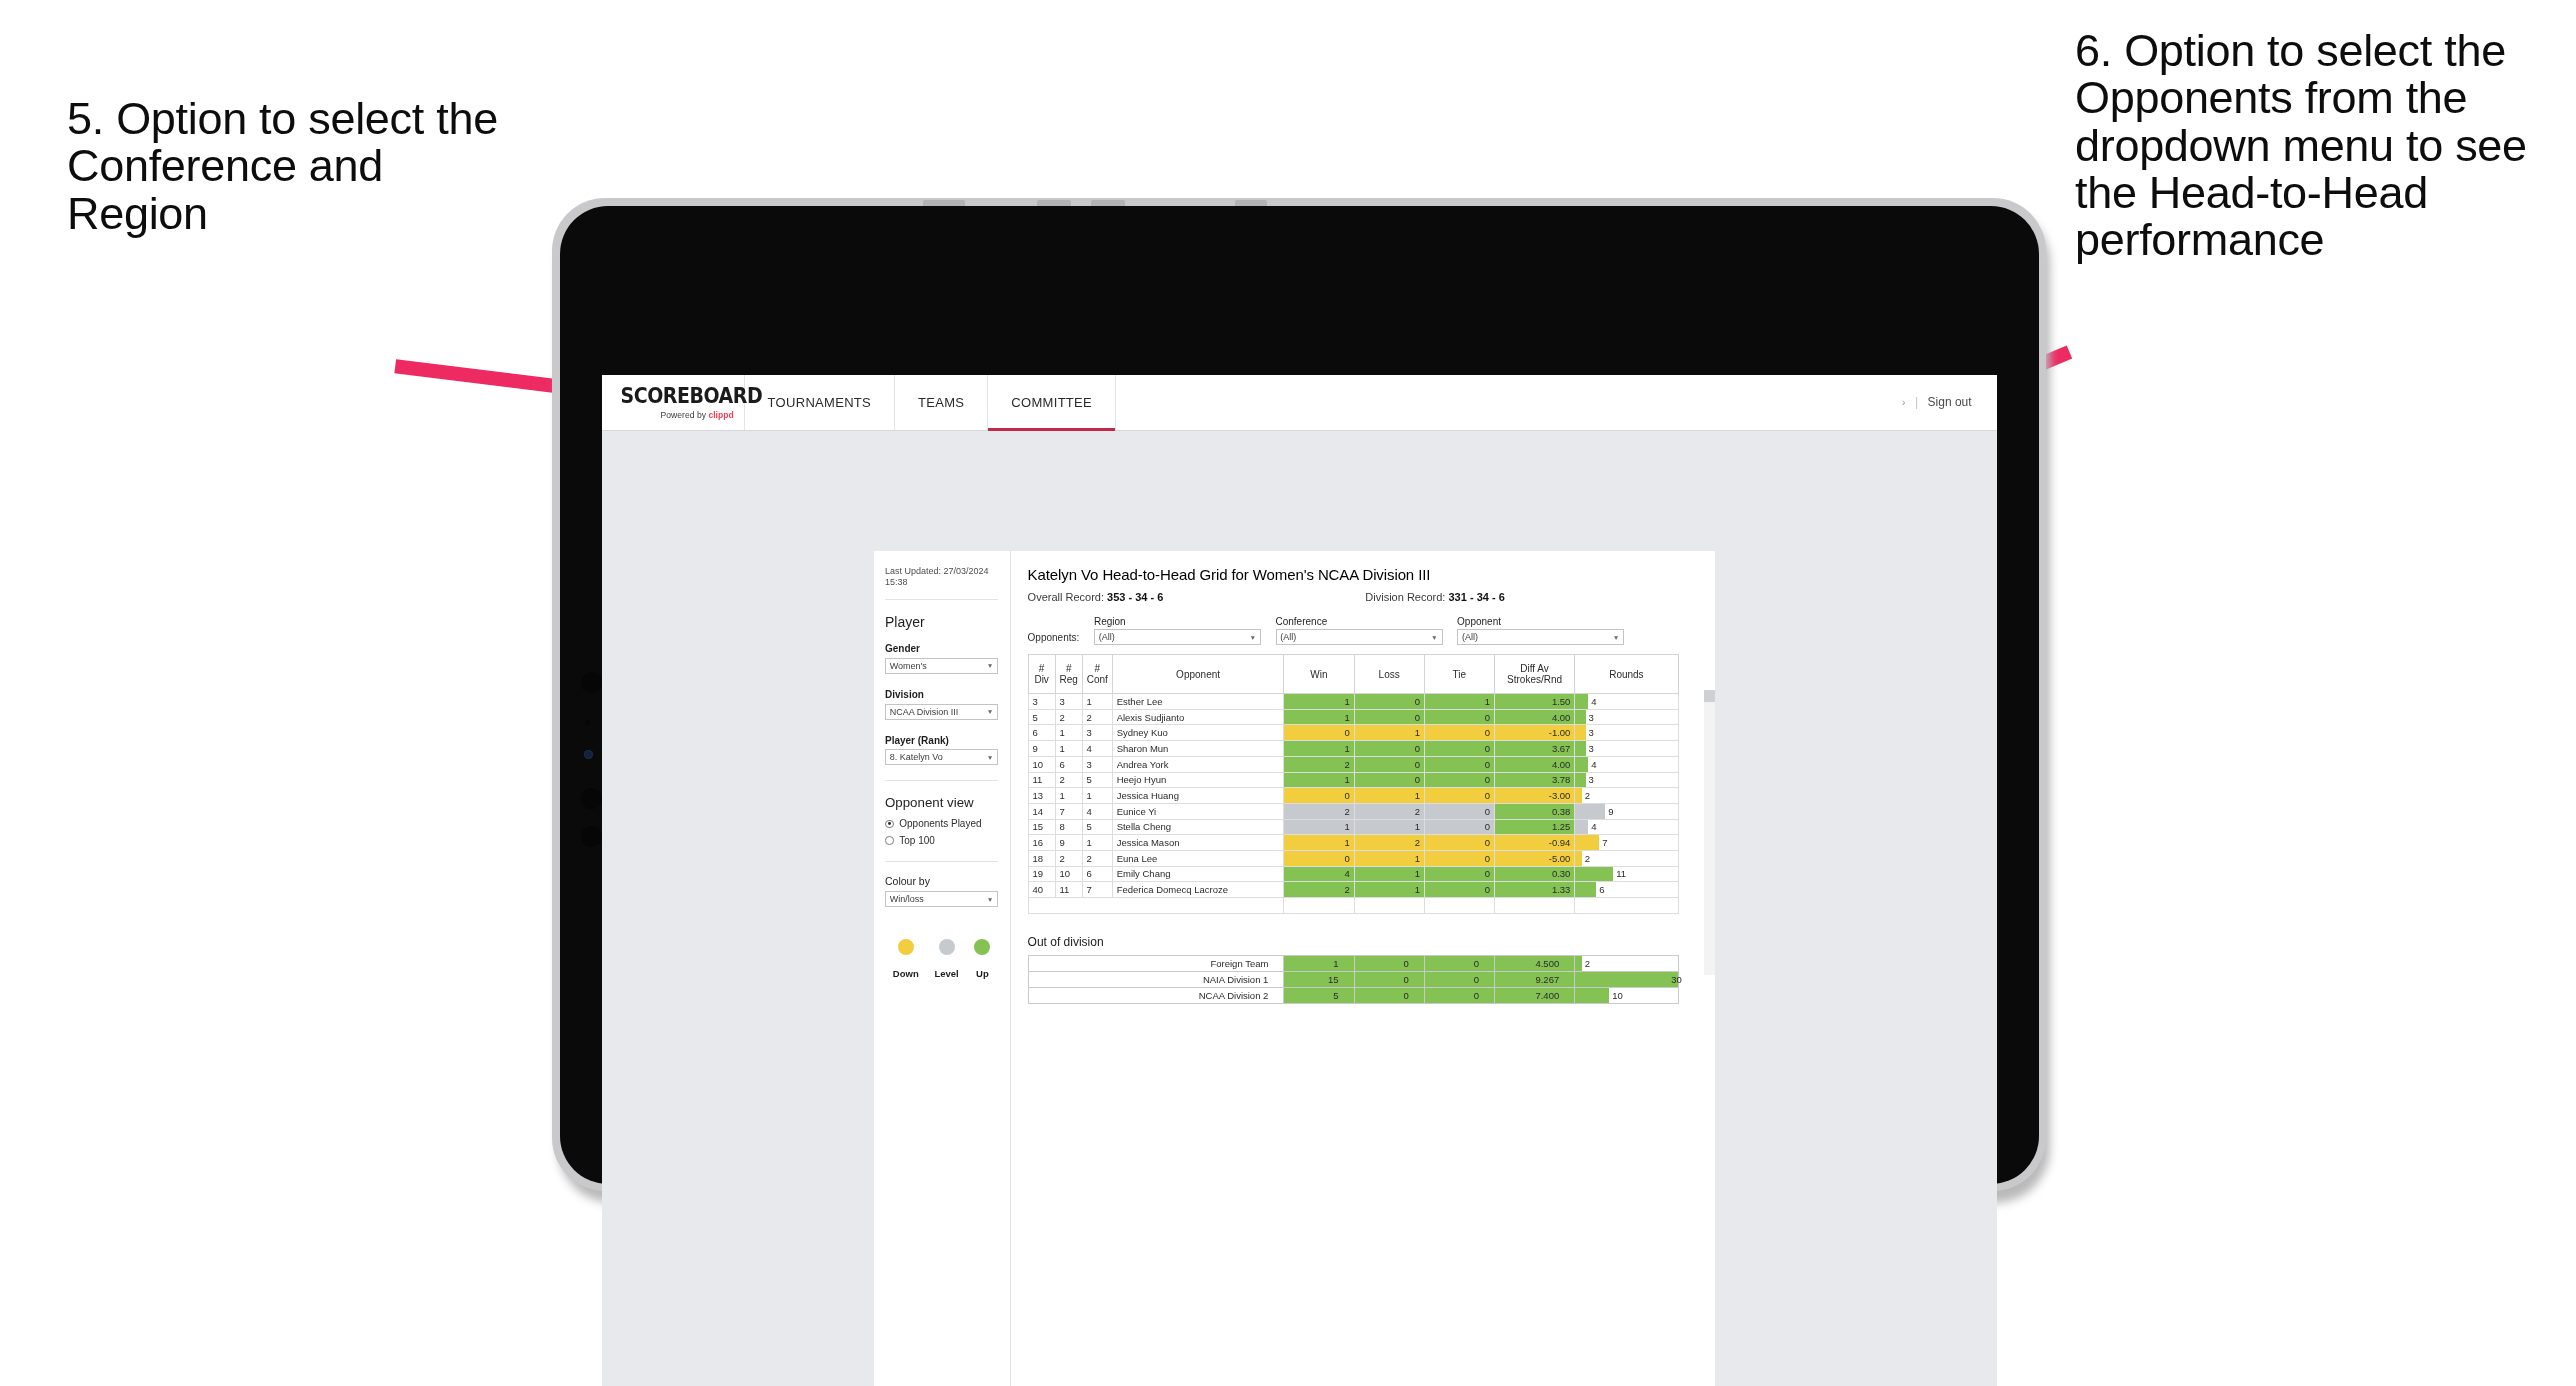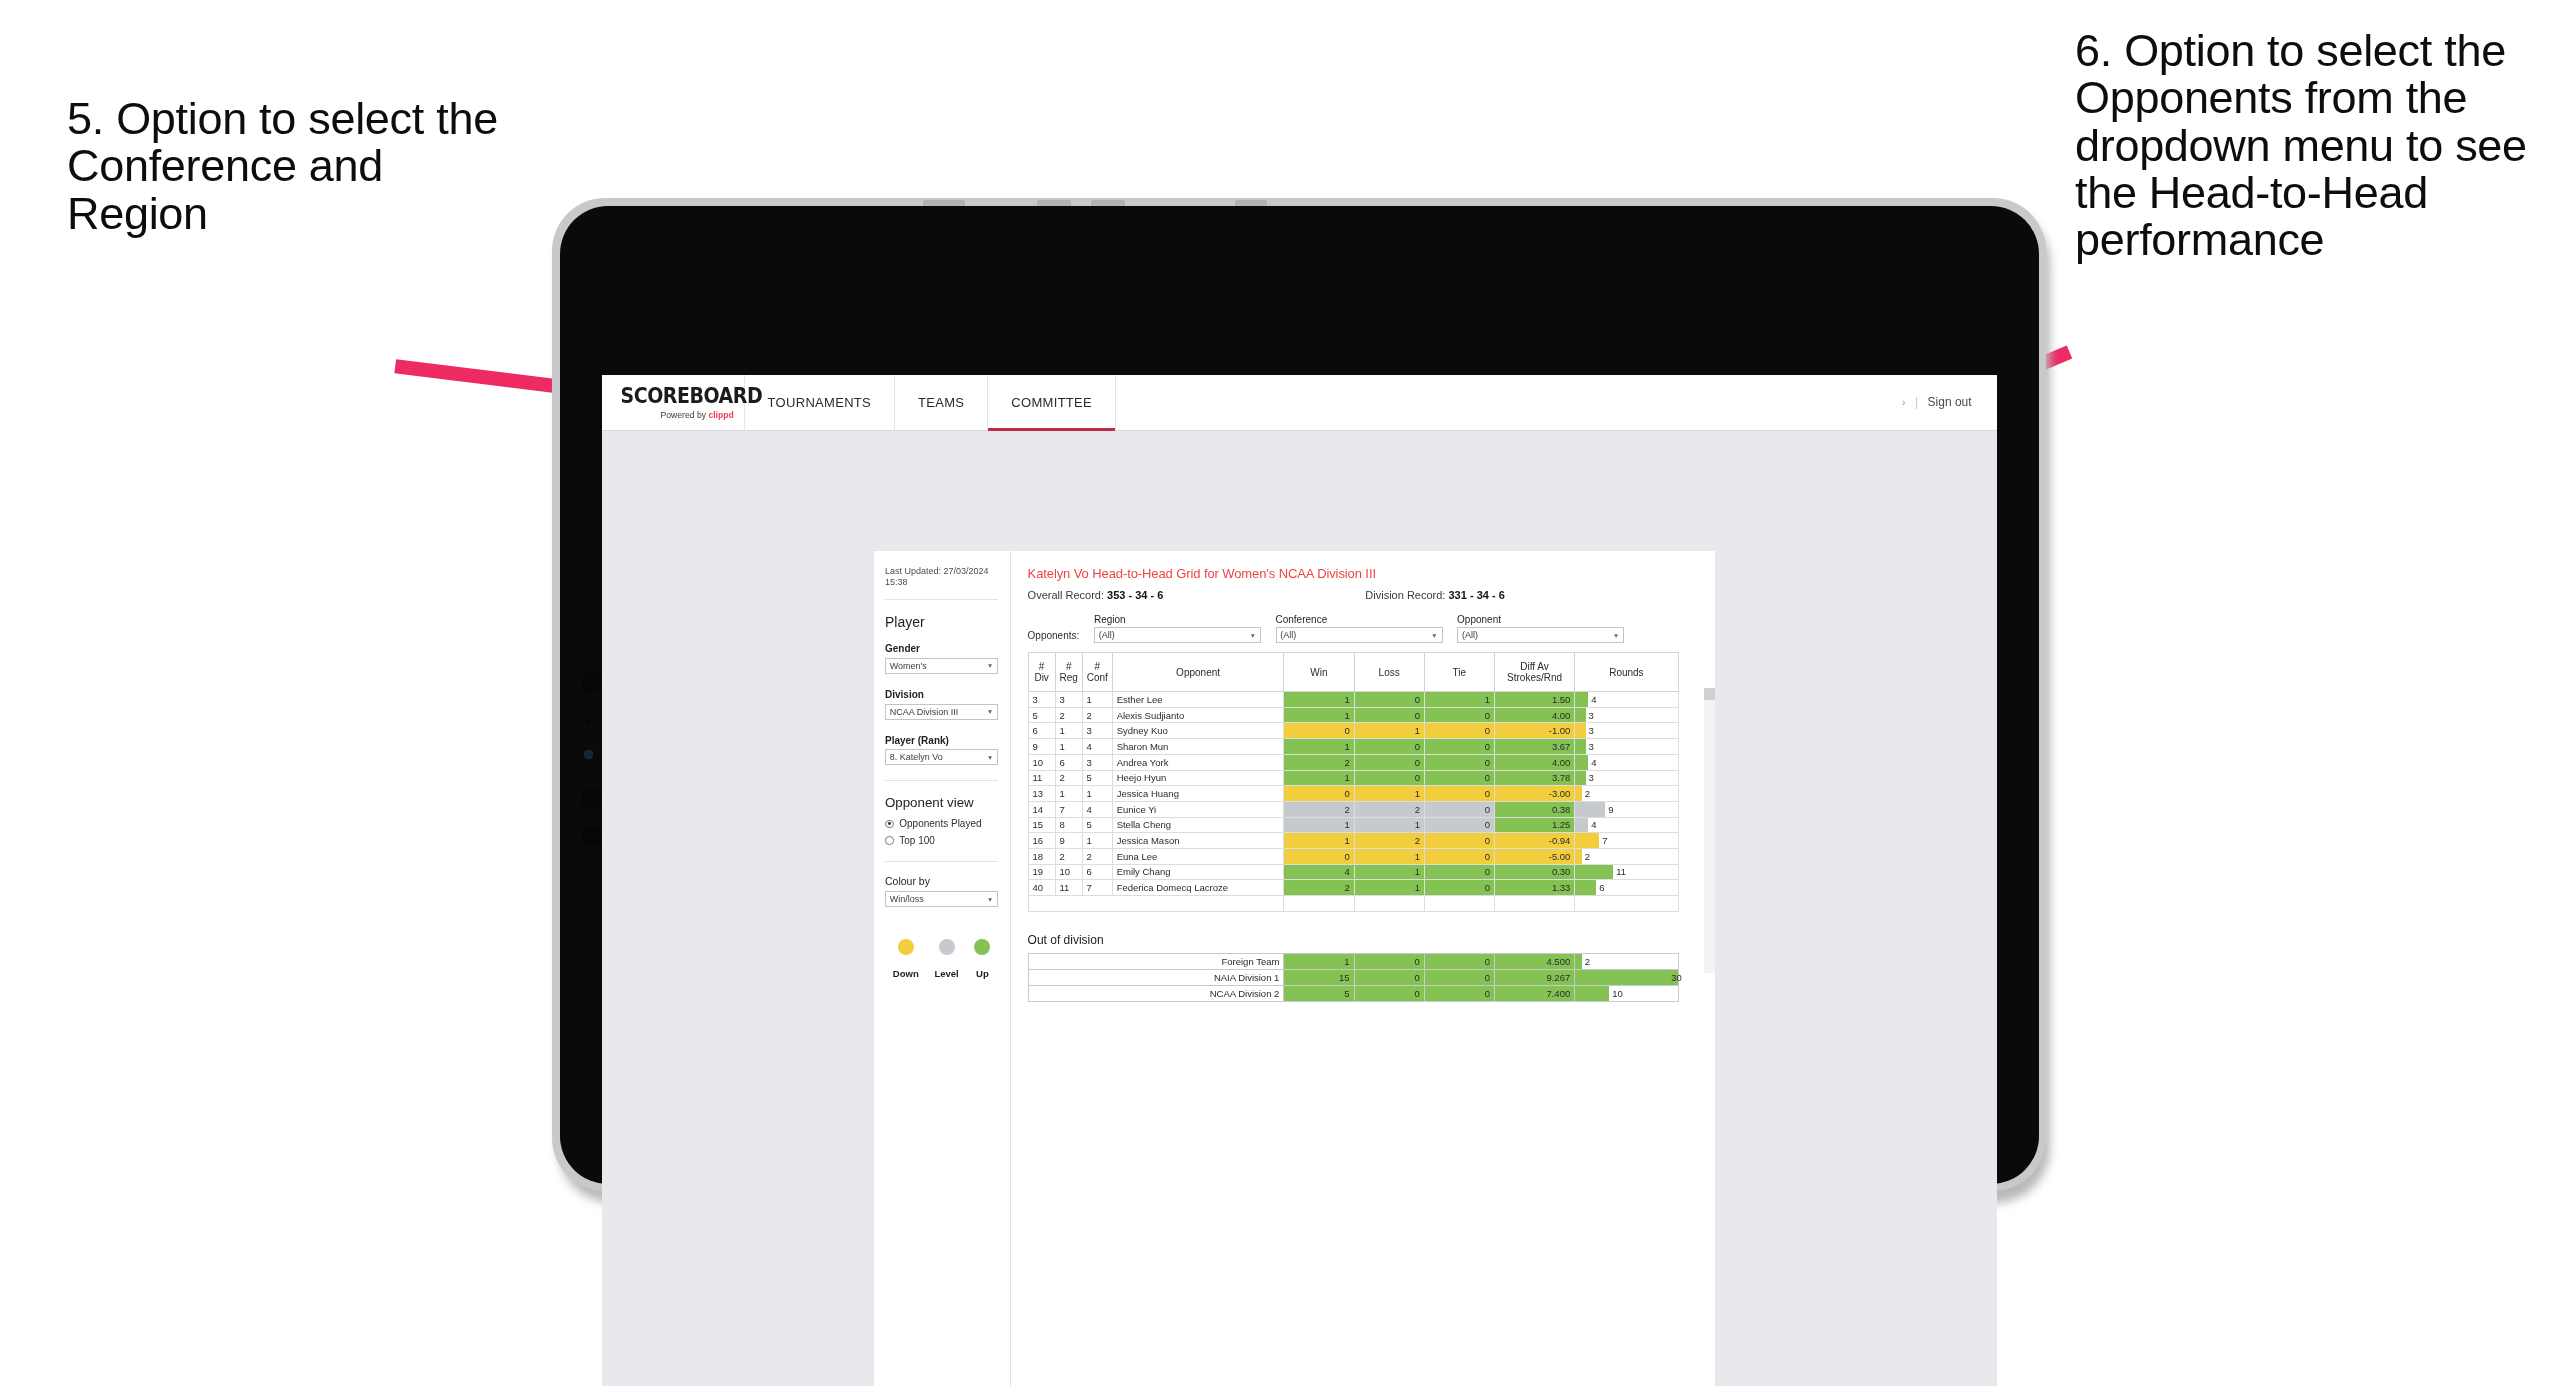--- a/index.html
+++ b/index.html
@@ -74,21 +74,21 @@
   .radio-row{display:flex;align-items:center;gap:5.7px;margin-bottom:5.7px;font-size:10px;color:#2d2d2d;}
   .radio{width:8.6px;height:8.6px;border-radius:50%;border:1px solid #7d7d7d;box-sizing:border-box;
          display:inline-block;position:relative;}
   .radio.on:after{content:"";position:absolute;left:1.9px;top:1.9px;width:2.9px;height:2.9px;border-radius:50%;background:#2d2d2d;}
   .legend{display:flex;justify-content:space-around;margin-top:32px;}
   .lg-col{text-align:center;}
   .dot{width:16px;height:16px;border-radius:50%;margin:0 auto 13.3px auto;}
   .lg-lab{font-size:9.5px;font-weight:bold;color:#1e1e1e;}
 
   .mainpane{flex:1;padding:15px 15px 0 17px;box-sizing:border-box;position:relative;}
-  .title{font-size:13px;color:#ef4444;letter-spacing:-0.1px;}
+  .title{font-size:15px;color:#000000;letter-spacing:-0.1px;}
   .records{margin-top:8.6px;display:flex;font-size:11px;color:#3a3a3a;}
   .records b{color:#111;}
   .rec2{margin-left:202px;}
 
   .filters{margin-top:12.4px;display:flex;align-items:flex-end;gap:8.6px;}
   .filters .opl{font-size:10px;color:#2d2d2d;padding-bottom:2.9px;}
   .fcol{width:167px;margin-left:6px;}
   .fcol .fl{font-size:10px;color:#1e1e1e;margin-bottom:2.9px;}
 
   table{border-collapse:collapse;table-layout:fixed;}
@@ -102,21 +102,21 @@
   .rbar{position:absolute;left:0;top:0;bottom:0;}
   .rnum{position:absolute;top:0;bottom:0;display:flex;align-items:center;font-size:9.5px;color:#2b2b2b;}
   .blank-row td{height:55px;border-left:1px solid #dcdddf;border-right:1px solid #dcdddf;
                 border-bottom:1px solid #b7b8bb;}
 
   .scroll-track{position:absolute;right:-15px;top:36px;width:10.5px;height:285px;background:#f3f3f4;}
   .scroll-thumb{position:absolute;right:-15px;top:36px;width:10.5px;height:12.4px;background:#cfd0d2;}
 
   .ood-h{margin-top:21px;font-size:12px;color:#1c1c1c;}
   #ood{margin-top:6.7px;width:651px;border:1px solid #b7b8bb;}
-  #ood td{border:1px solid #c9cacc;font-size:9.5px;color:#2b2b2b;height:15px;padding:0 4px;}
+  #ood td{border:1px solid #c9cacc;font-size:9.5px;color:#2b2b2b;height:15px;padding:0 15px;}
   #ood td.lab{text-align:right;background:#fff;}
   #ood td.val{text-align:right;}
   #ood td.rounds{padding:0;position:relative;background:#fff;}
 </style>
 </head>
 <body>
 
 <div class="anno" id="anno-left">5. Option to select the Conference and Region</div>
 <div class="anno" id="anno-right">6. Option to select the Opponents from the dropdown menu to see the Head-to-Head performance</div>
 

